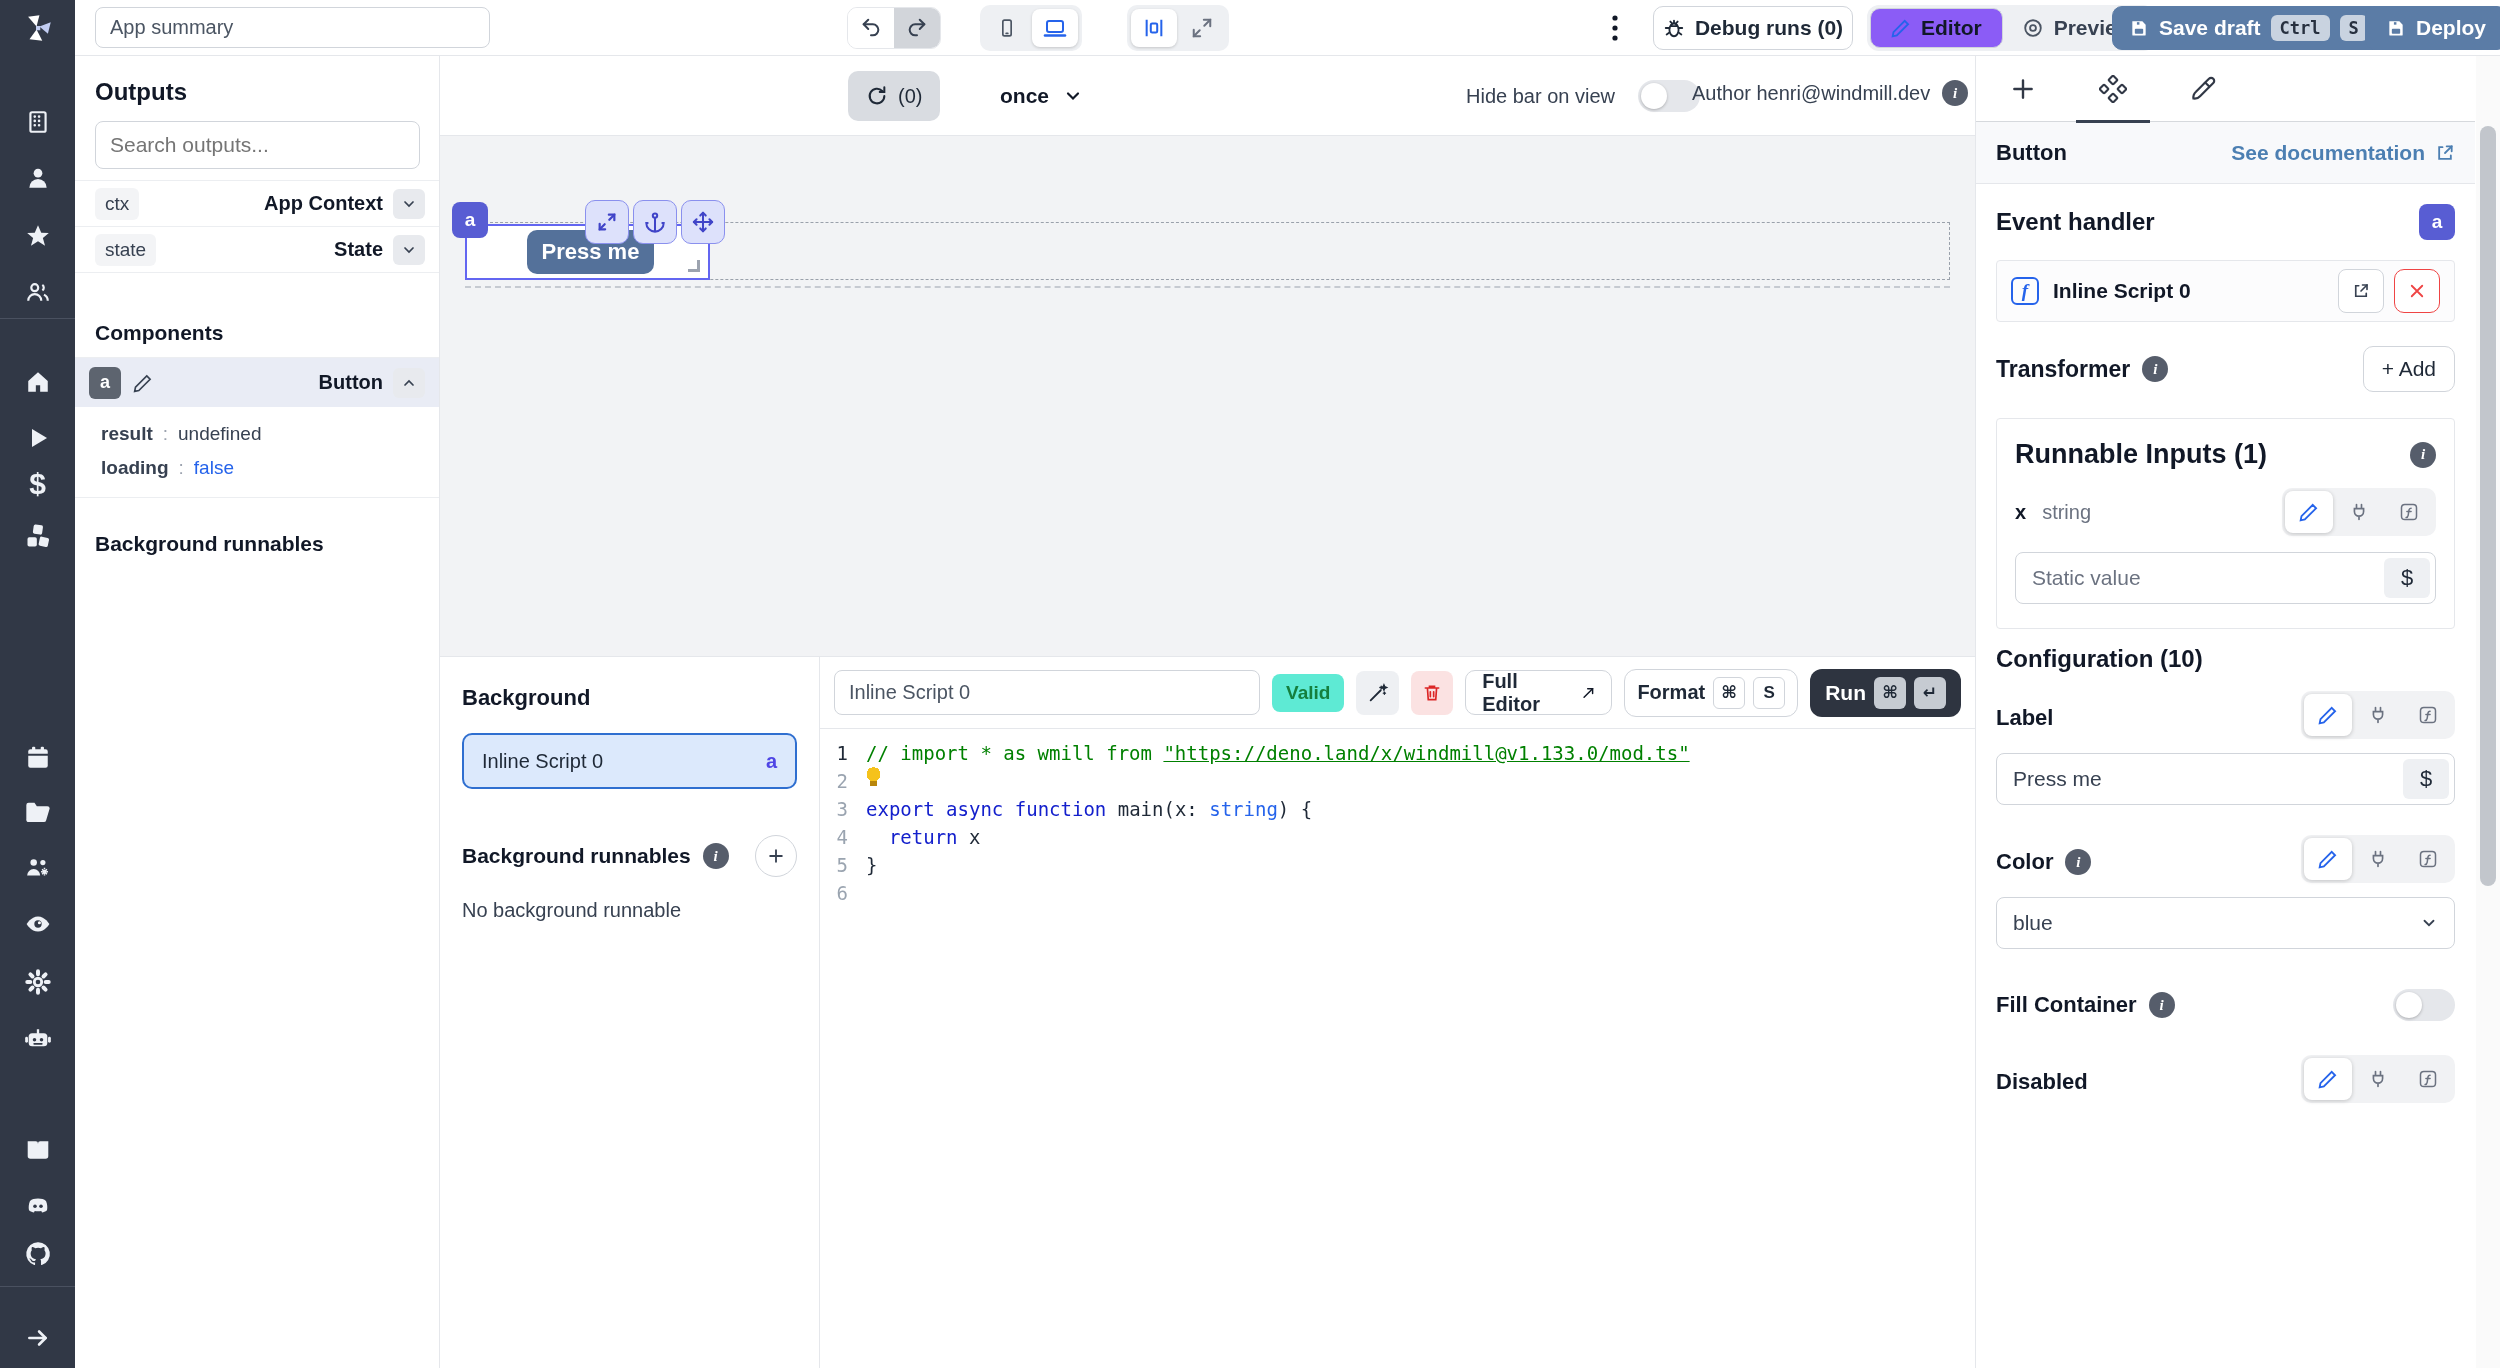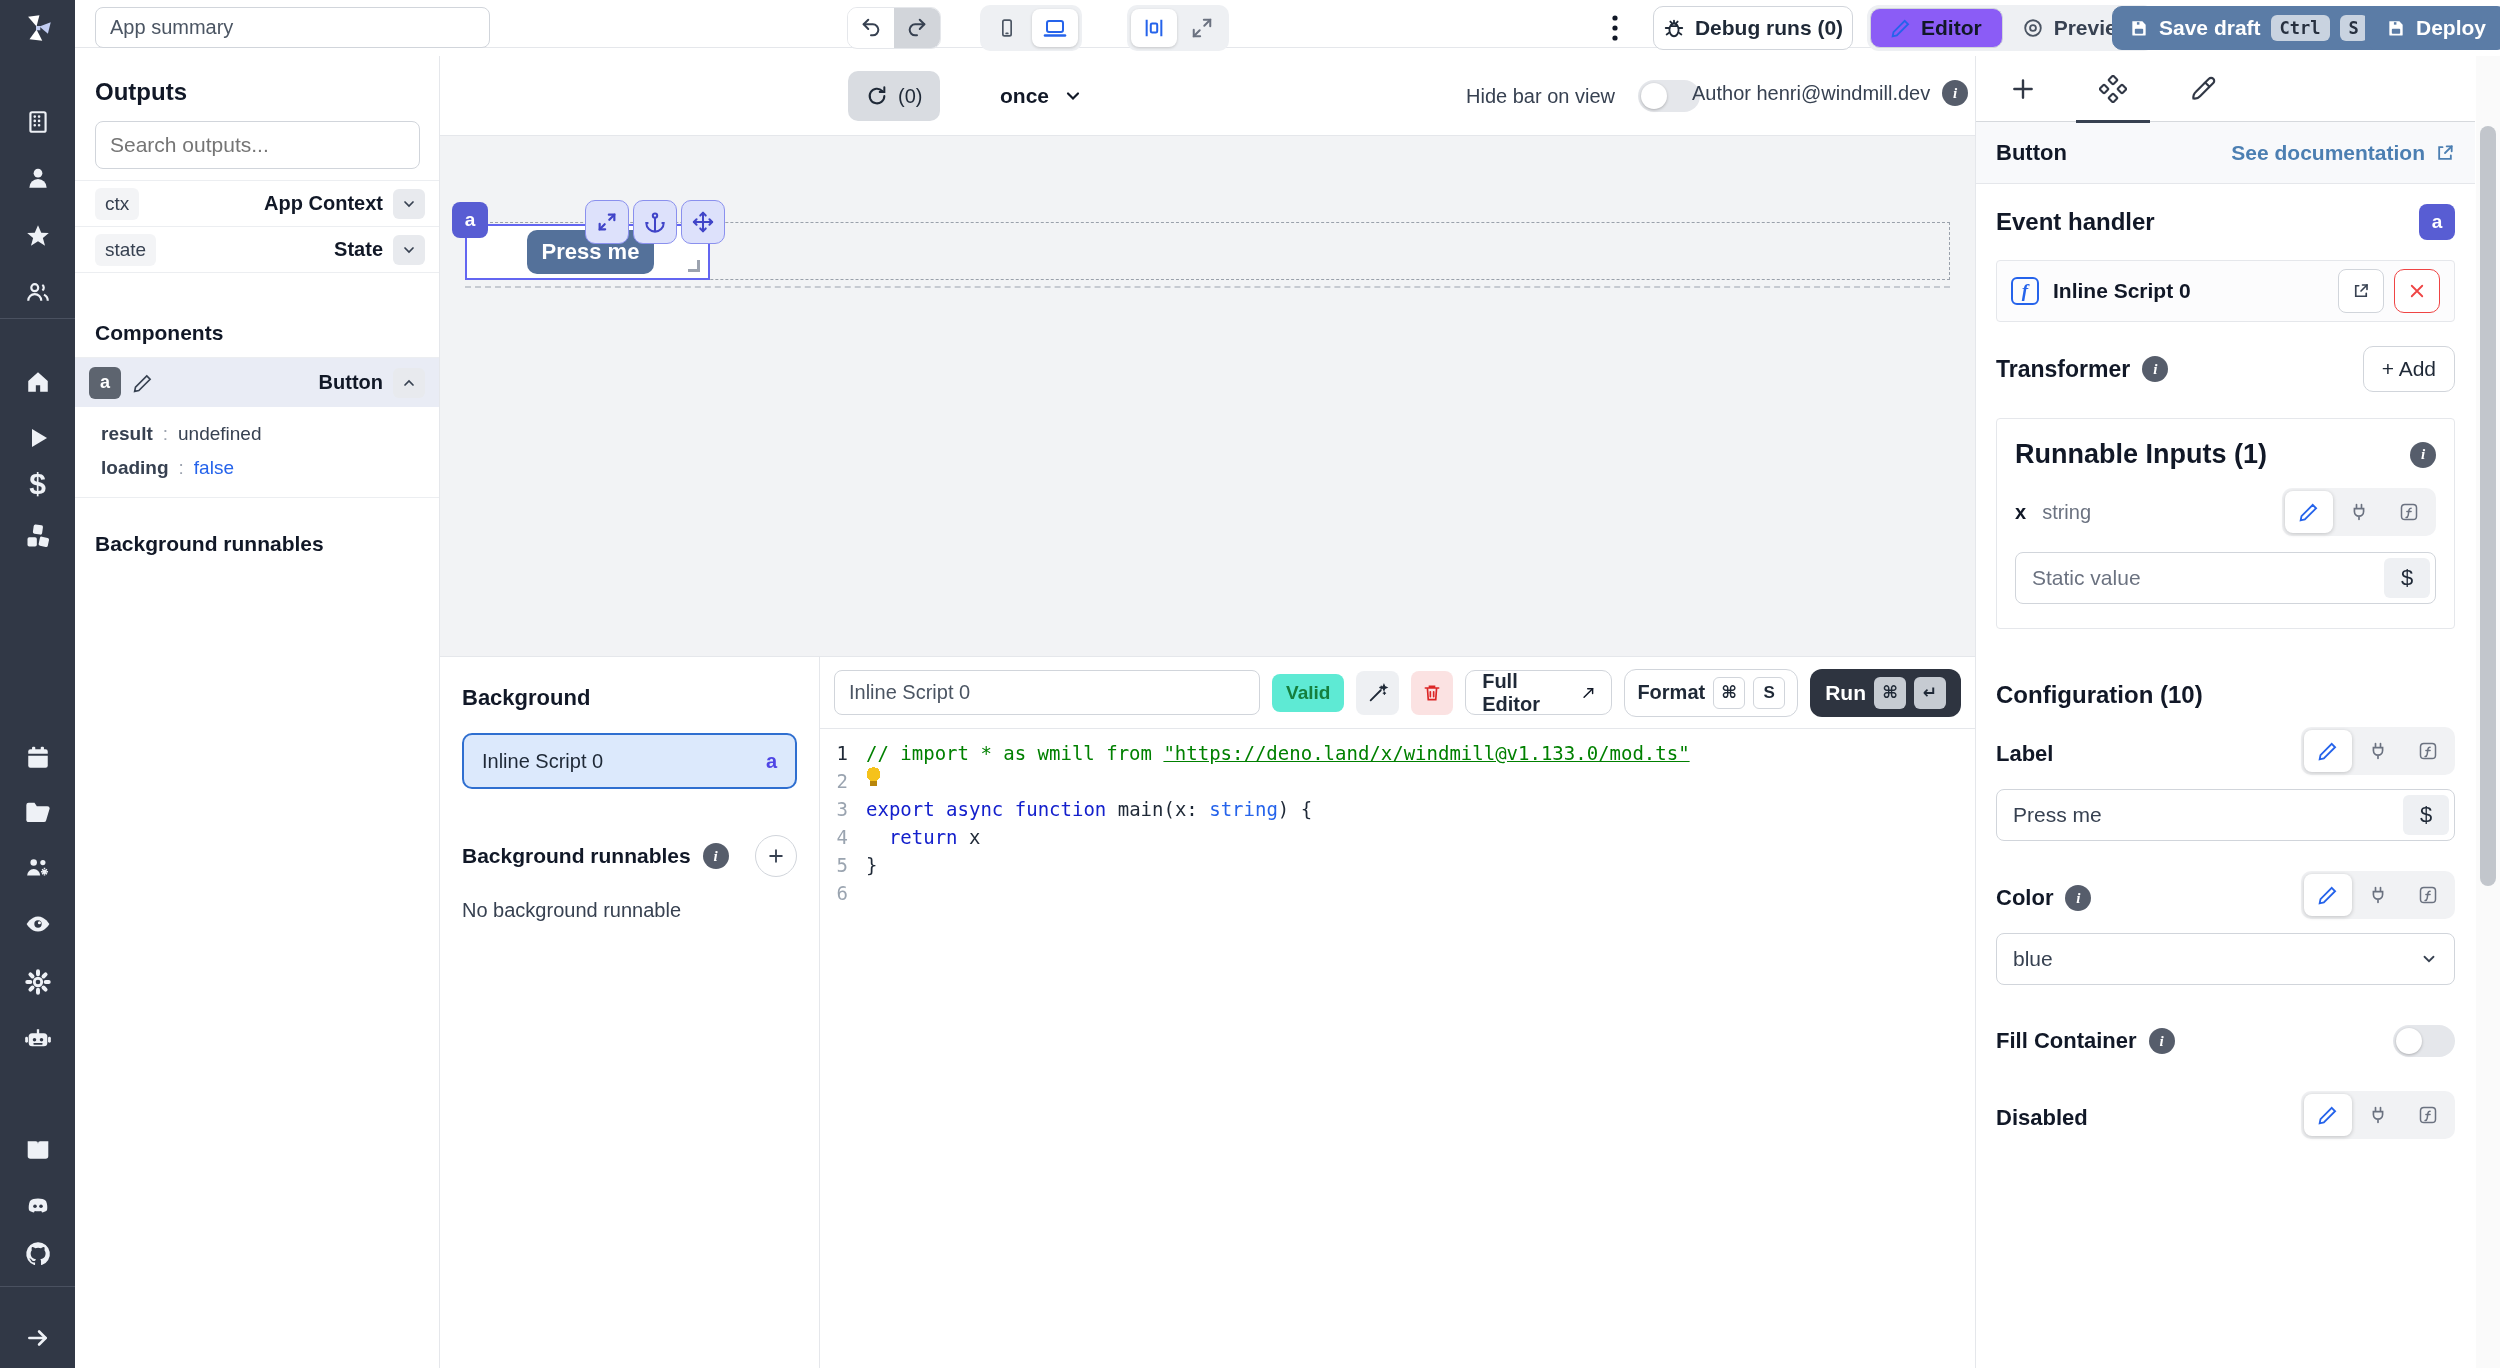--- a/index.html
+++ b/index.html
@@ -7,21 +7,21 @@
   body{font-family:"Liberation Sans","DejaVu Sans",sans-serif;color:#1f2937;}
   #app{position:relative;width:2500px;height:1368px;overflow:hidden;background:#fff;}
   .abs{position:absolute;}
   .flex{display:flex;align-items:center;}
   svg{display:block;}
   
   #rail{left:0;top:0;width:75px;height:1368px;background:#313846;}
   .rail-ic{position:absolute;left:0;width:75px;height:44px;display:flex;align-items:center;justify-content:center;color:#eef1f6;cursor:pointer;}
   .rail-div{position:absolute;left:0;width:75px;border-top:1px solid #4a5160;}
   
-  #topbar{left:75px;top:0;width:2425px;height:48px;background:#fff;border-bottom:1px solid #e5e7eb;}
+  #topbar{left:75px;top:0;width:2425px;height:56px;background:#fff;border-bottom:1px solid #e5e7eb;}
   .input{border:1px solid #d1d5db;border-radius:8px;background:#fff;font-size:20px;color:#4b5563;padding:0 14px;font-family:inherit;}
   .grp{background:#eef0f3;border-radius:10px;display:flex;align-items:center;padding:4px;gap:2px;}
   .grp .cell{width:46px;height:38px;border-radius:8px;display:flex;align-items:center;justify-content:center;color:#4b5563;cursor:pointer;}
   .grp .cell.on{background:#fff;box-shadow:0 1px 3px rgba(0,0,0,.18);color:#2563eb;}
   .btn{display:inline-flex;align-items:center;gap:10px;border-radius:10px;font-size:21px;font-weight:600;cursor:pointer;border:1px solid transparent;justify-content:center;}
   .btn-outline{background:#fff;border-color:#d1d5db;color:#1f2937;}
   .btn-steel{background:#5b7ca6;color:#fff;border-color:#5b7ca6;}
   .kbd{display:inline-flex;align-items:center;justify-content:center;border-radius:6px;font-size:17px;font-weight:600;}
   .kbd-lite{background:#c9d3e0;color:#27303f;padding:3px 9px;}
   
@@ -613,21 +613,21 @@
                 </svg>
               </span>
           </span>
         </div>
         <div class="field" style="margin-top:16px;">
           <span class="ph">Static value</span>
           <span class="dollar">$</span>
         </div>
       </div>
 
-      <div class="h1" style="margin-top:52px;">Configuration (10)</div>
+      <div class="h1" style="margin-top:16px;">Configuration (10)</div>
 
       <div style="margin-top:18px;">
         <div class="flex" style="justify-content:flex-end;">
             <span class="seg">
           <span class="cell on">
                 <svg width="20" height="20" viewBox="0 0 24 24" fill="none" stroke="currentColor" stroke-width="2.2">
                   <path d="M16.5 3.5l4 4L7 21l-5 1 1-5z"></path>
                 </svg>
               </span>
           <span class="cell">

